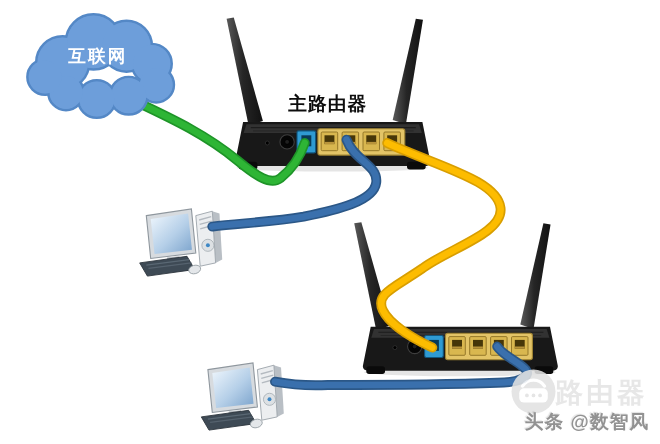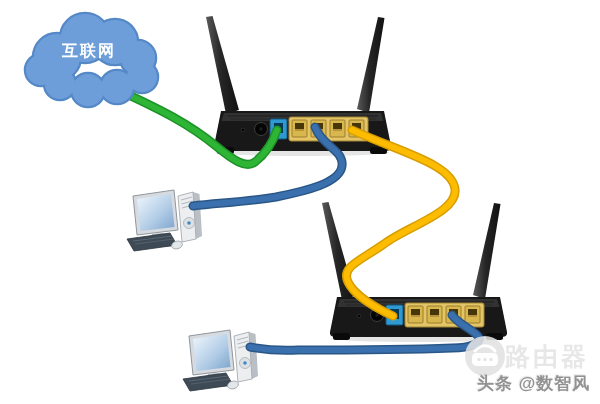--- a/index.html
+++ b/index.html
@@ -157,16 +157,17 @@
       <circle cx="485" cy="356" r="20" fill="#e2e2e2"></circle>
       <path d="M475,351 A 12,12 0 0 1 495,351" fill="none" stroke="#ffffff" stroke-width="3" stroke-linecap="round"></path>
       <rect x="472" y="353" width="26" height="13" rx="4.5" fill="#ffffff"></rect>
       <circle cx="479" cy="359.5" r="1.7" fill="#e2e2e2"></circle>
       <circle cx="485" cy="359.5" r="1.7" fill="#e2e2e2"></circle>
       <circle cx="491" cy="359.5" r="1.7" fill="#e2e2e2"></circle>
     </g>
   </svg>
 
   <div class="lbl cloud-label">互联网</div>
+  <div class="lbl router-label main">主路由器</div>
 
   <div class="lbl wm-credit">头条 @数智风</div>
   <div class="lbl wm-brand">路由器</div>
 </div>
 
 </body></html>

